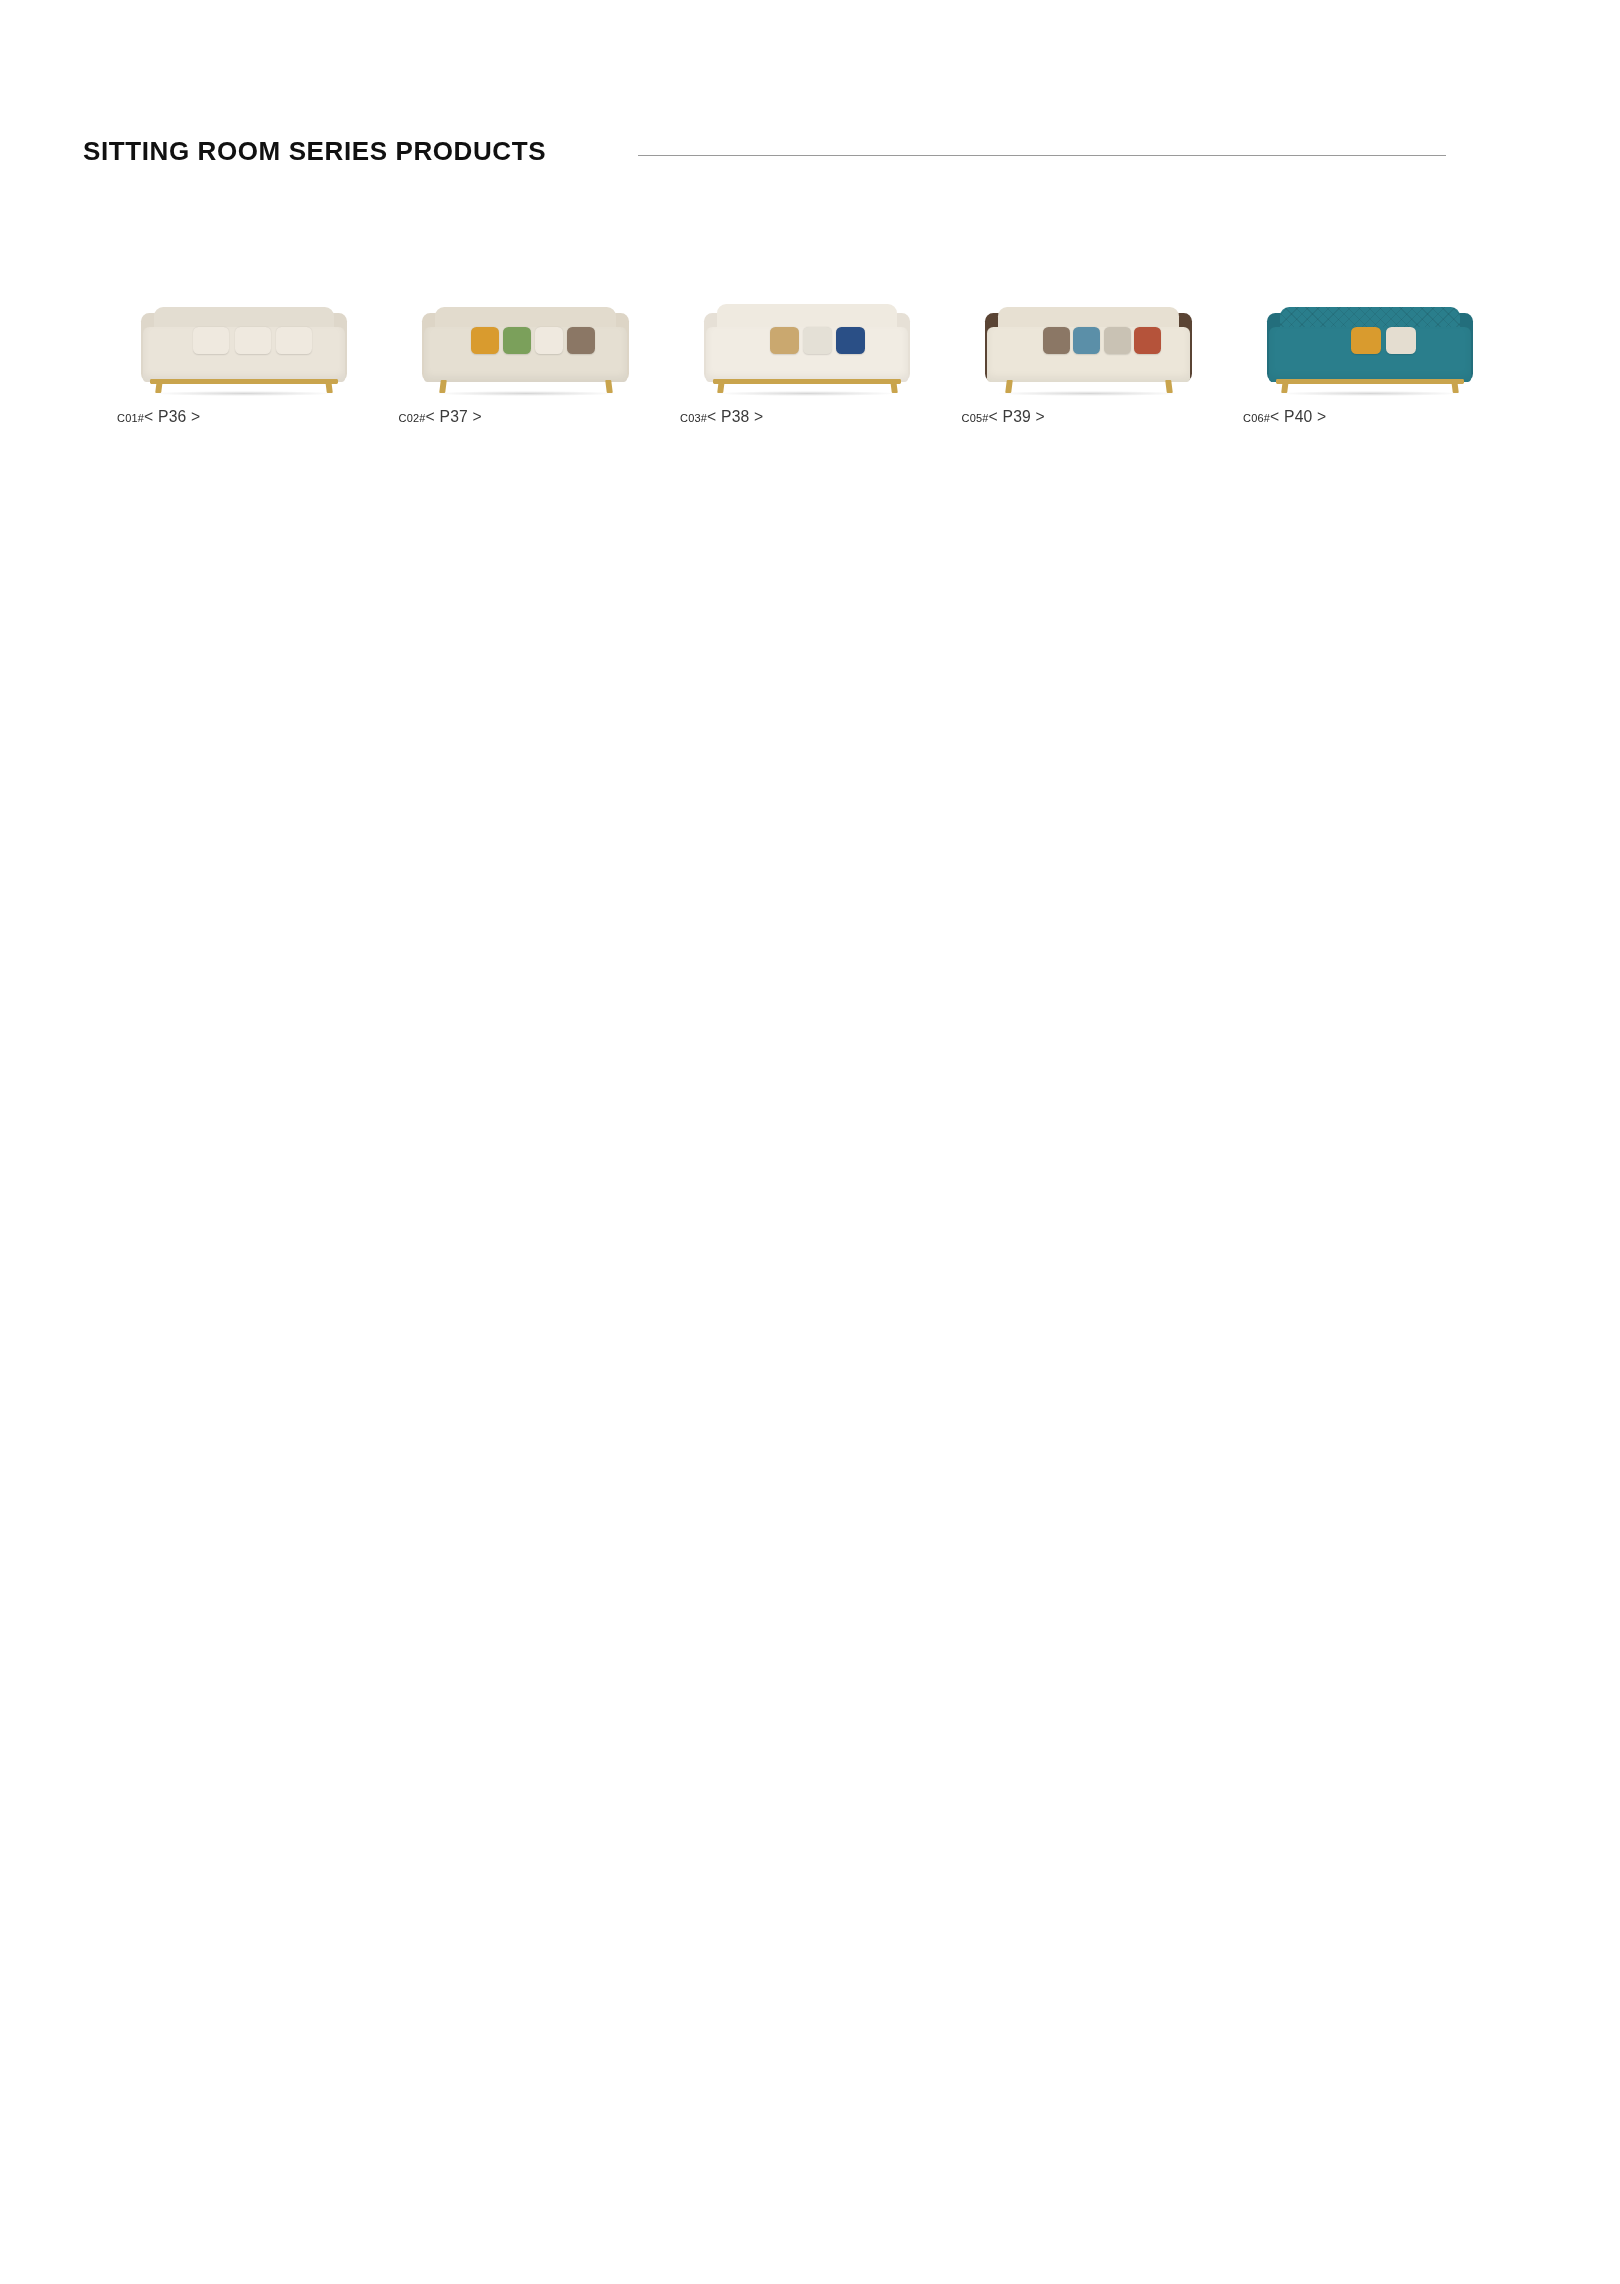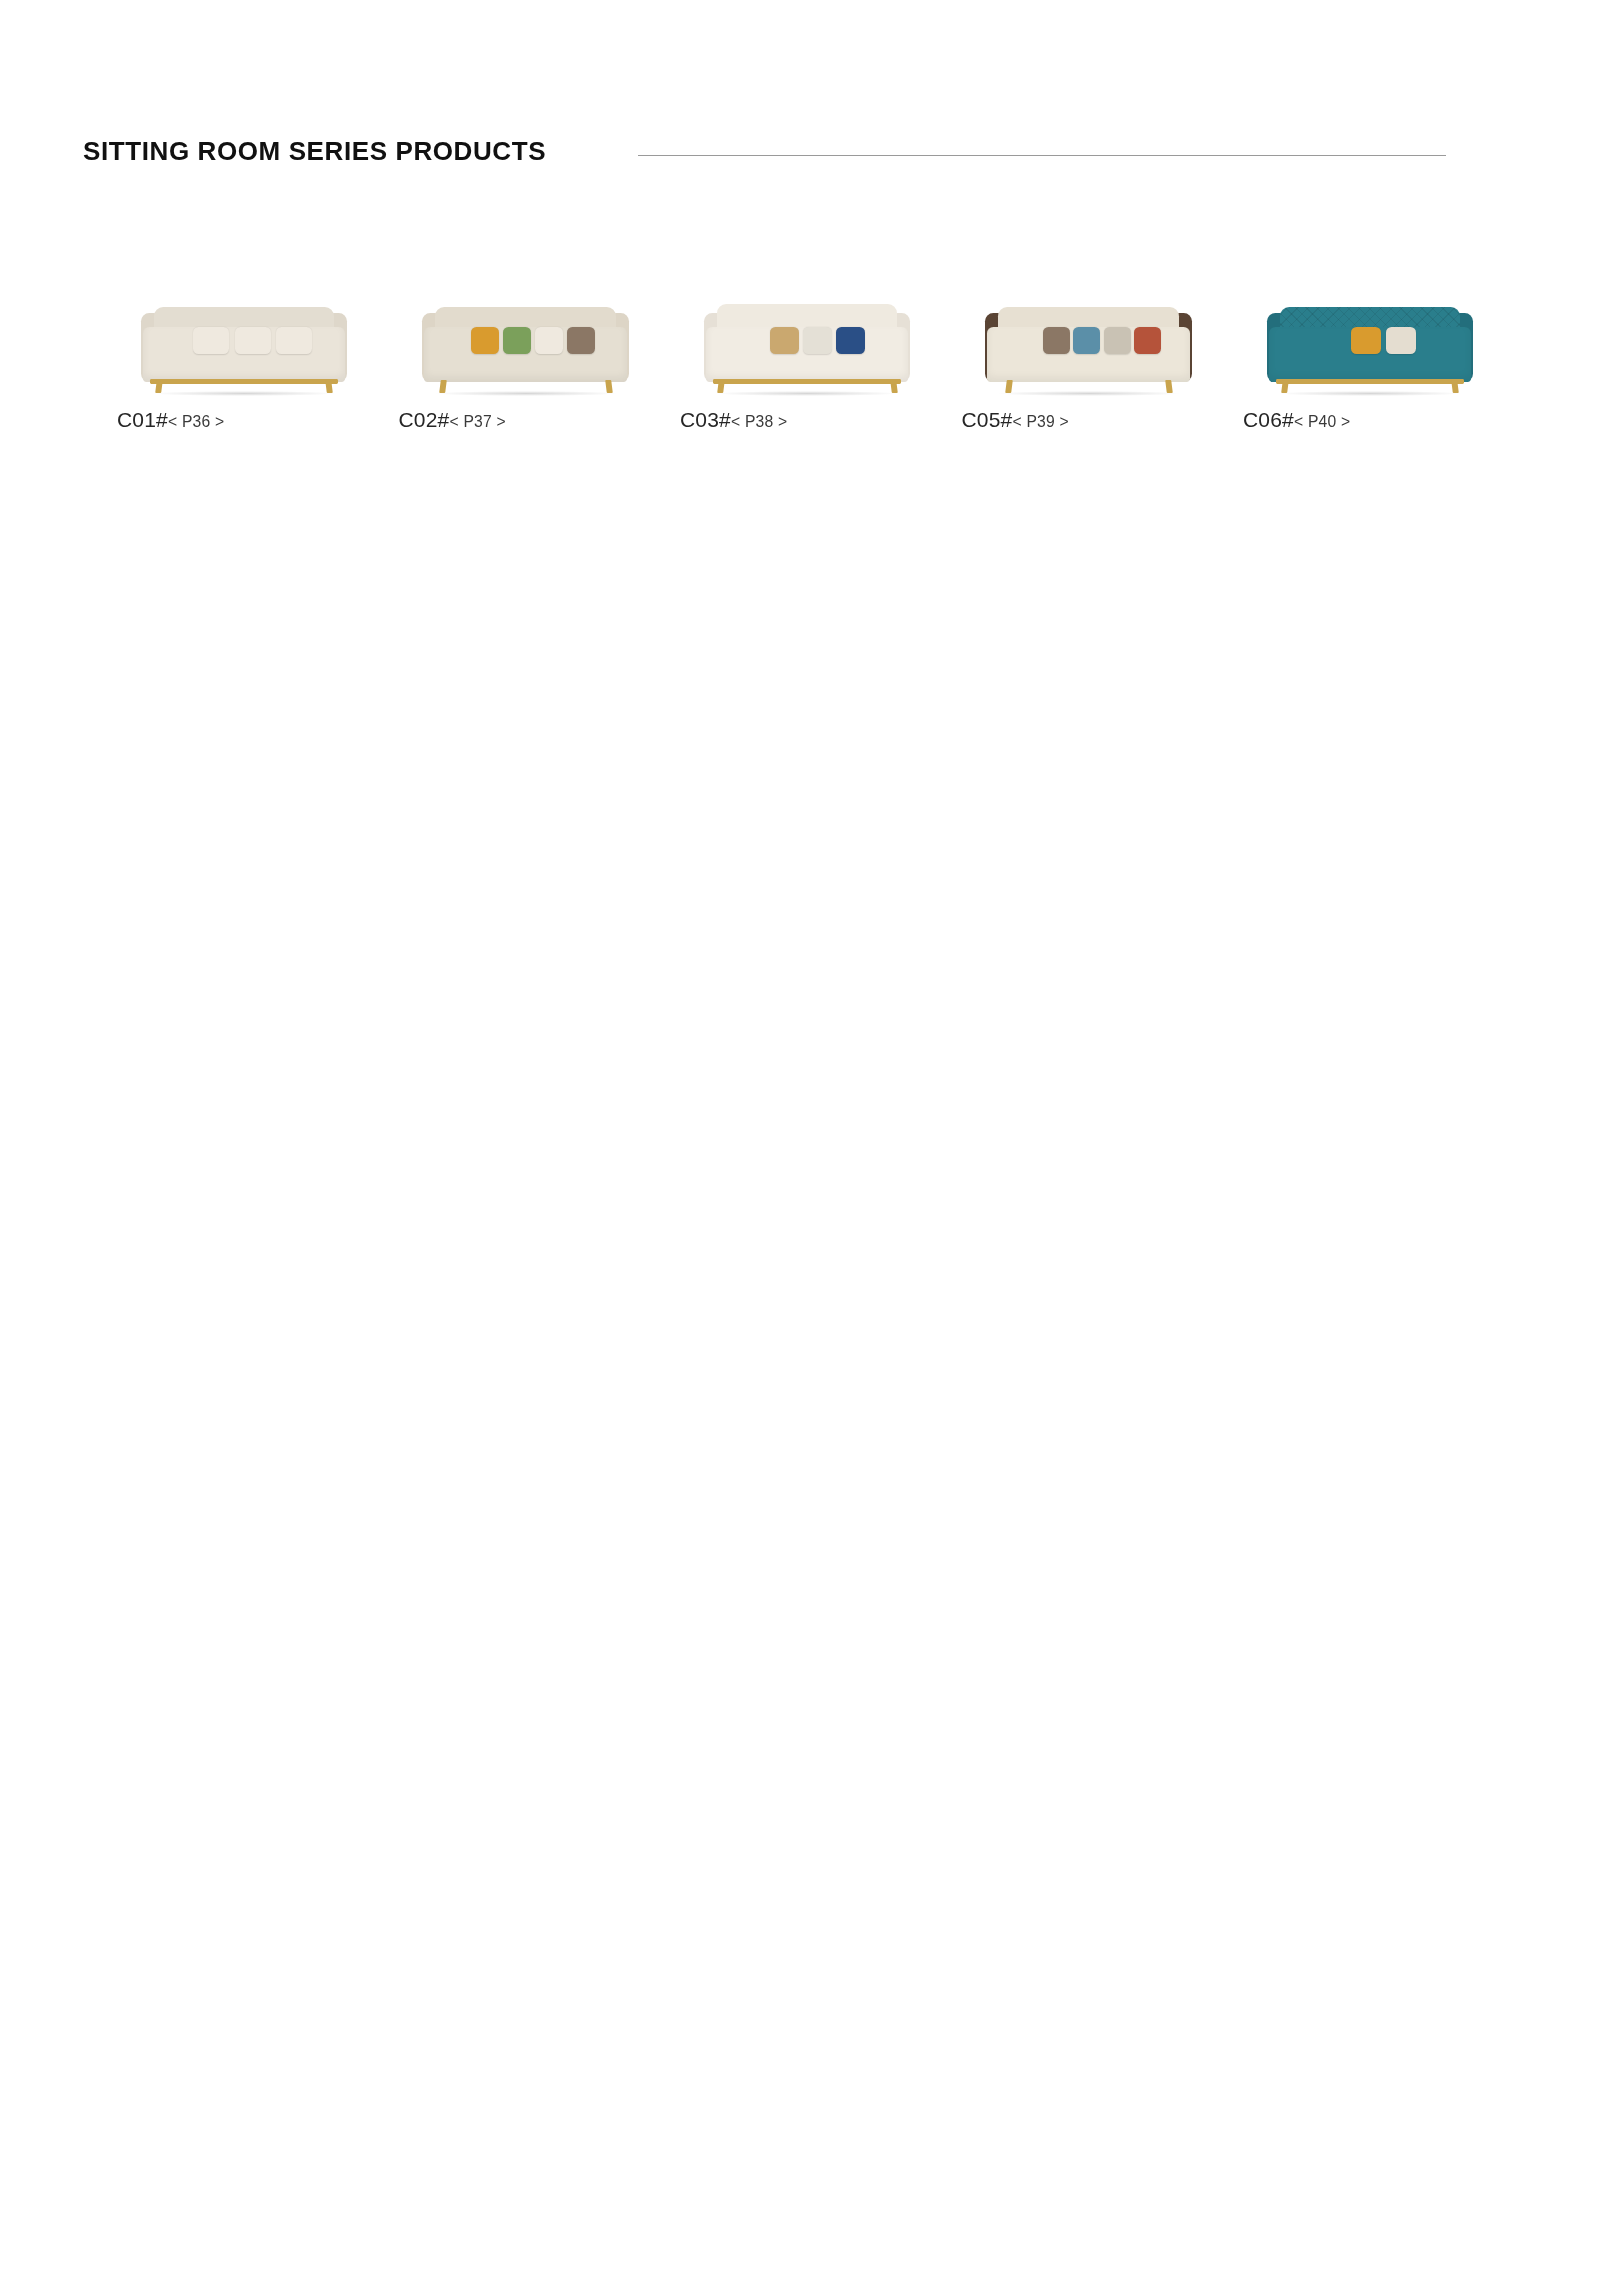--- a/index.html
+++ b/index.html
@@ -74,21 +74,21 @@
     align-items: baseline;
     justify-content: flex-start;
     font-size: 16.6px;
     color: #262626;
     letter-spacing: 0.2px;
     white-space: nowrap;
     margin-top: 12px;
     padding-left: 11px;
   }
   .caption .code {
-    font-size: 21px;
+    font-size: 11px;
   }
   .caption .page {
     font-size: 15.7px;
     color: #3a3a3a;
     margin-left: auto;
     padding-right: 18.4px;
   }
 
   
   .sofa {

